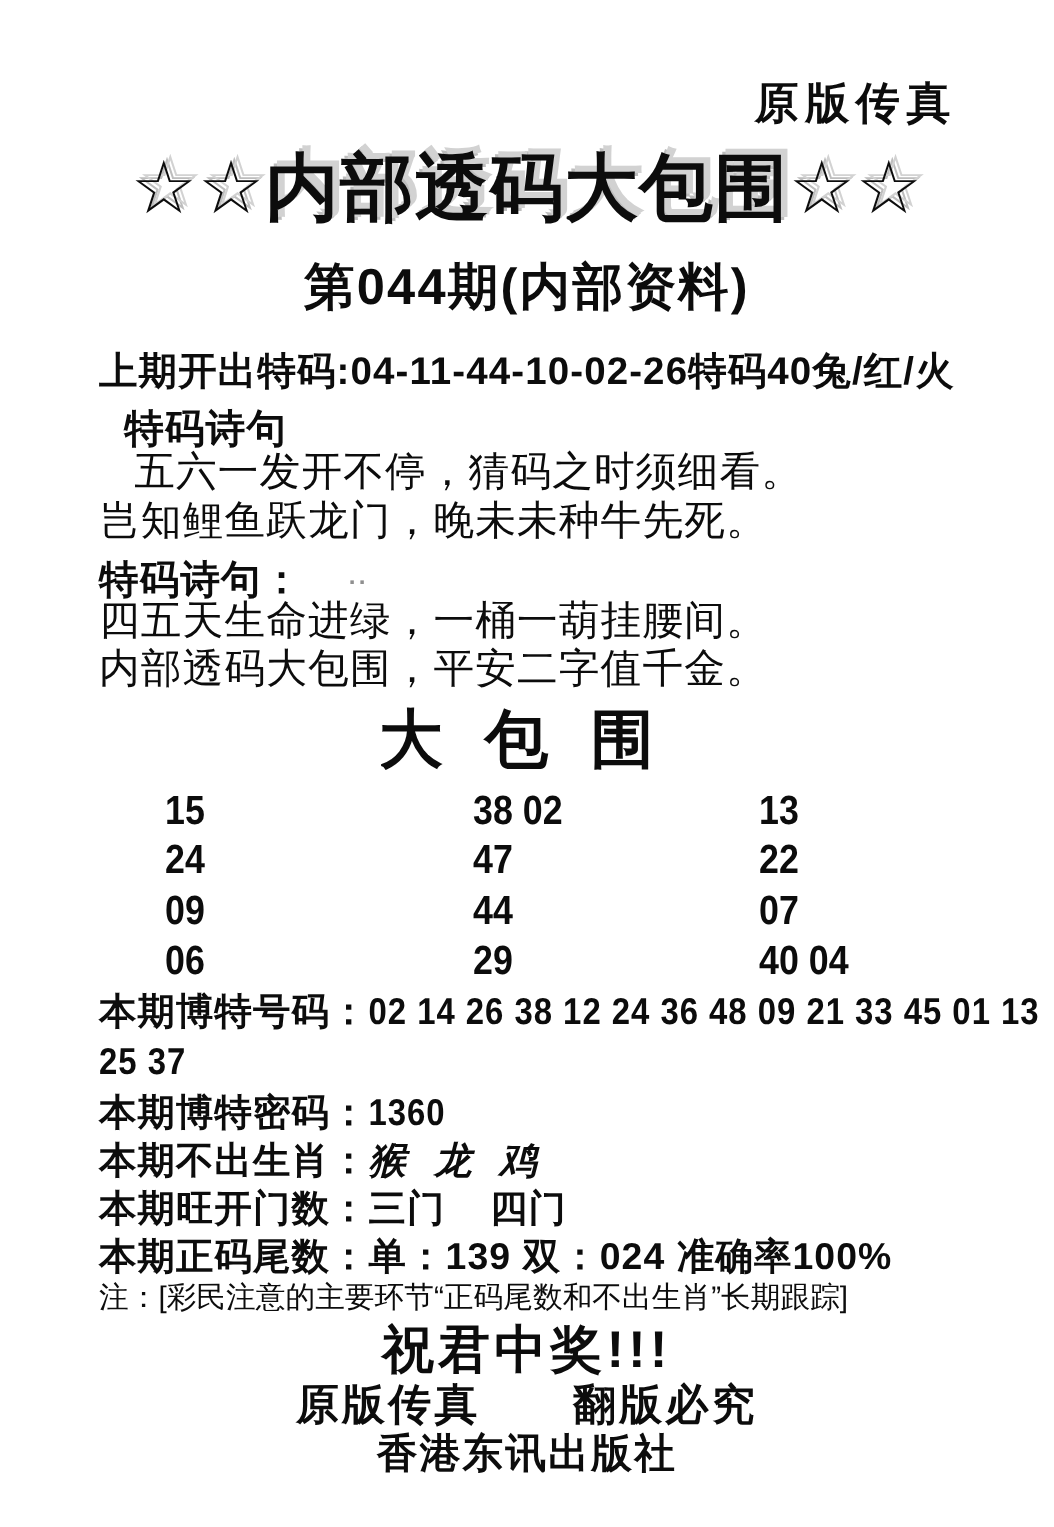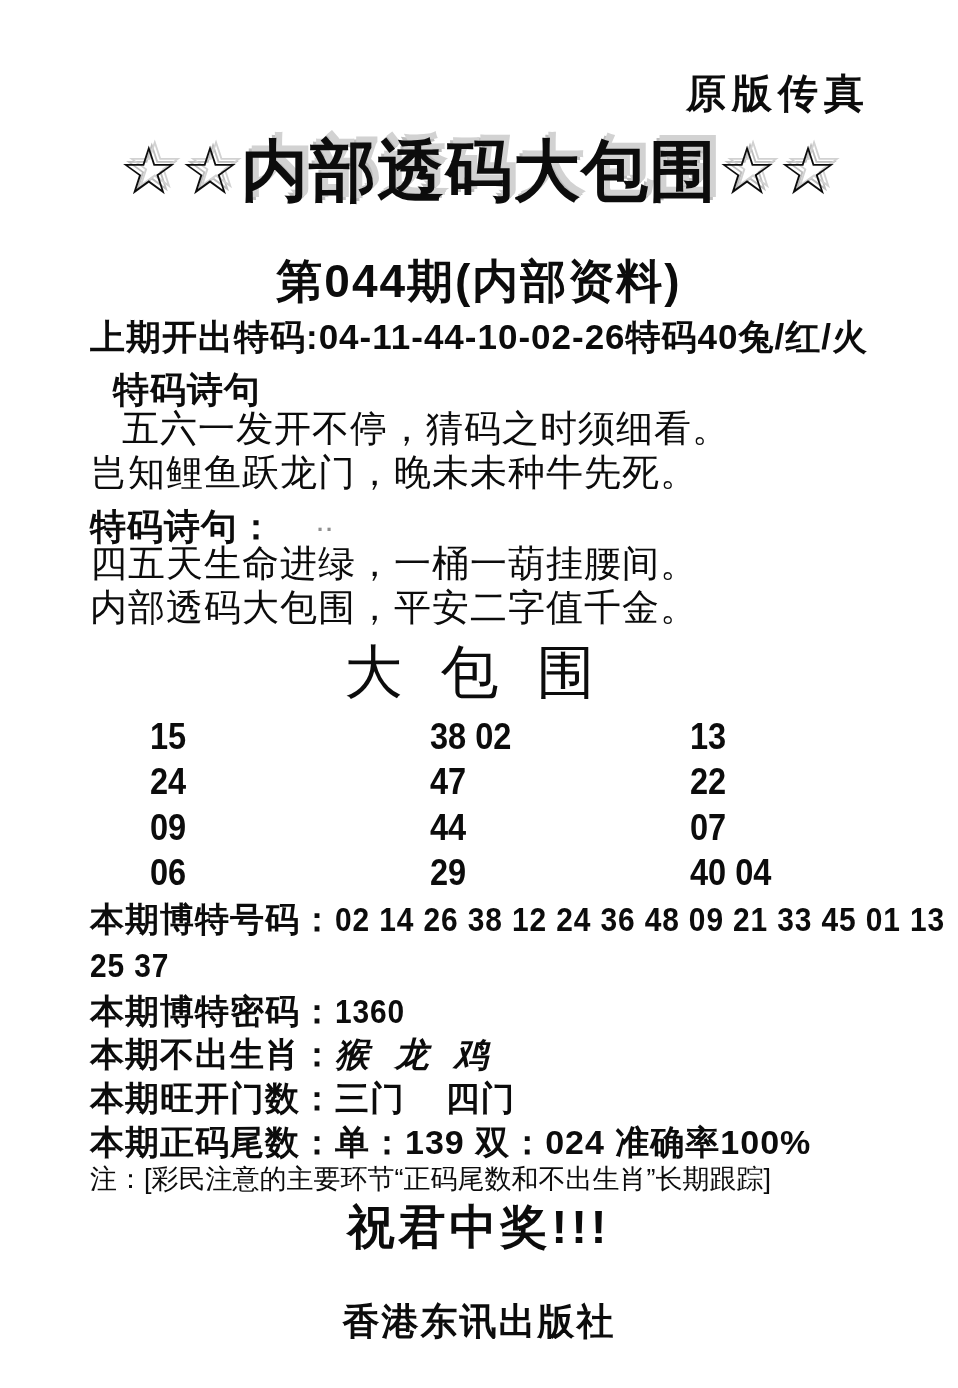--- a/index.html
+++ b/index.html
@@ -4,24 +4,24 @@
 <style>
   html,body{margin:0;padding:0;background:#ffffff;}
   body{width:958px;height:1388px;overflow:hidden;
        font-family:"Liberation Sans","DejaVu Sans",sans-serif;color:#0c0c0c;}
   .sheet{position:relative;width:958px;height:1244px;background:#fff;}
   .abs{position:absolute;white-space:nowrap;}
   .center{left:0;right:0;text-align:center;}
   .corner{top:66px;right:88px;font-size:40px;font-weight:bold;letter-spacing:6px;}
   .title{top:126px;font-size:67px;font-weight:bold;letter-spacing:1px;margin:0;
          text-shadow:6px -6px 0 #d2d2d2, 3px -3px 0 #bdbdbd;}
-  .issue{top:251px;font-size:46px;font-weight:600;letter-spacing:2px;}
+  .issue{top:230px;font-size:46px;font-weight:600;letter-spacing:2px;}
   .line{left:90px;font-size:37px;font-weight:600;letter-spacing:1px;}
   .poem{font-weight:500;}
-  .bigname{top:634px;font-size:58px;font-weight:normal;letter-spacing:38px;text-indent:19px;}
+  .bigname{top:634px;font-size:58px;font-weight:bold;letter-spacing:38px;text-indent:19px;}
   .grow{position:absolute;left:0;width:958px;height:44px;}
   .gc{position:absolute;font-size:37px;font-weight:600;}
   .c1{left:150px;} .c2{left:430px;} .c3{left:690px;}
   .num{display:inline-block;transform:scaleX(.88);transform-origin:0 50%;}
   .stat{left:90px;font-size:34px;font-weight:600;letter-spacing:1px;}
   .ws12{word-spacing:14px;font-style:italic;} .ws28{word-spacing:30px;}
   .note{left:90px;font-size:27px;font-weight:400;}
   .wish{top:1196px;font-size:47px;font-weight:bold;letter-spacing:4px;}
   .foot1{top:1250px;font-size:39px;font-weight:600;letter-spacing:3px;}
   .foot2{top:1297px;font-size:37px;font-weight:600;letter-spacing:2px;}
@@ -80,16 +80,17 @@
   <div class="abs stat" style="top:1032px;"><span>本期不出生肖：</span><span class="ws12">猴 龙 鸡</span></div>
 
   <div class="abs stat" style="top:1076px;"><span>本期旺开门数：</span><span class="ws28">三门 四门</span></div>
 
   <div class="abs stat" style="top:1120px;"><span>本期正码尾数：</span><span>单：139 双：024 准确率100%</span></div>
 
   <div class="abs note" style="top:1161px;">注：[彩民注意的主要环节“正码尾数和不出生肖”长期跟踪]</div>
 
   <div class="abs center wish">祝君中奖!!!</div>
 
+  <div class="abs center foot1">原版传真　　翻版必究</div>
 
   <div class="abs center foot2">香港东讯出版社</div>
 
 </div>
 
 </body></html>

